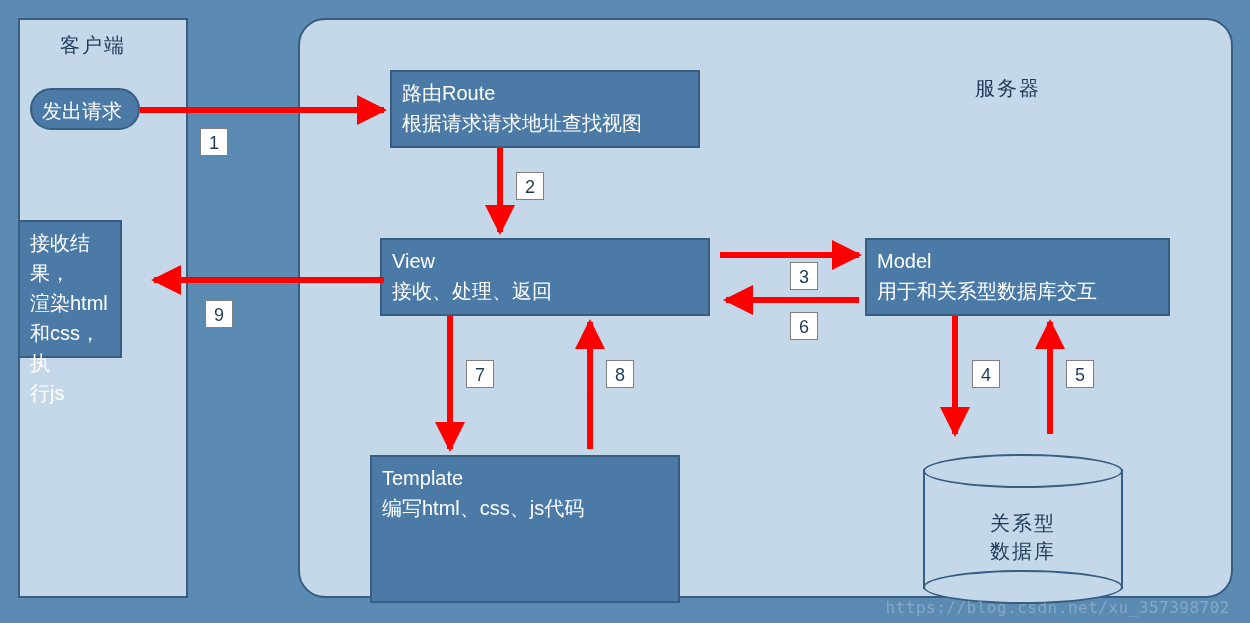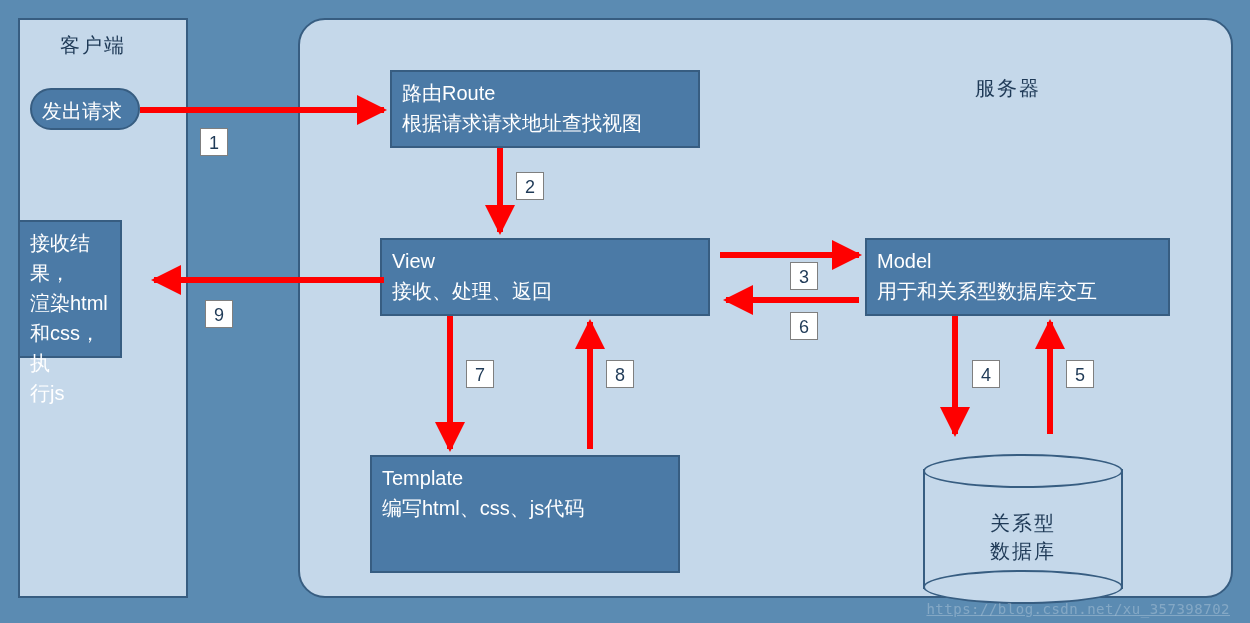--- a/index.html
+++ b/index.html
@@ -80,24 +80,23 @@
     width: 1250px;
     height: 623px;
     pointer-events: none;
     z-index: 2;
   }
   .watermark {
     position: absolute;
     right: 20px;
     bottom: 6px;
     color: rgba(255,255,255,0.25);
-    font-size: 14px;
+    font-size: 16px;
     font-family: monospace;
     letter-spacing: 0.5px;
-    text-decoration: underline;
   }
 </style>
 </head>
 <body>
 
 <div class="panel" style="left:18px; top:18px; width:170px; height:580px;">
   <div class="panel-title" style="left:40px; top:12px;">客户端</div>
 </div>
 
 <div class="panel" style="left:298px; top:18px; width:935px; height:580px;border-radius:27px;">
@@ -116,21 +115,21 @@
 <div class="box" style="left:380px; top:238px; width:330px; height:78px;">
   <div>View</div>
   <div>接收、处理、返回</div>
 </div>
 
 <div class="box" style="left:865px; top:238px; width:305px; height:78px;">
   <div>Model</div>
   <div>用于和关系型数据库交互</div>
 </div>
 
-<div class="box" style="left:370px; top:455px; width:310px; height:118px;">
+<div class="box" style="left:370px; top:455px; width:310px; height:148px;">
   <div>Template</div>
   <div>编写html、css、js代码</div>
 </div>
 
 <div class="box" style="left:18px; top:220px; width:104px; height:138px;">
   <div>接收结果，</div>
   <div>渲染html</div>
   <div>和css，执</div>
   <div>行js</div>
 </div>

